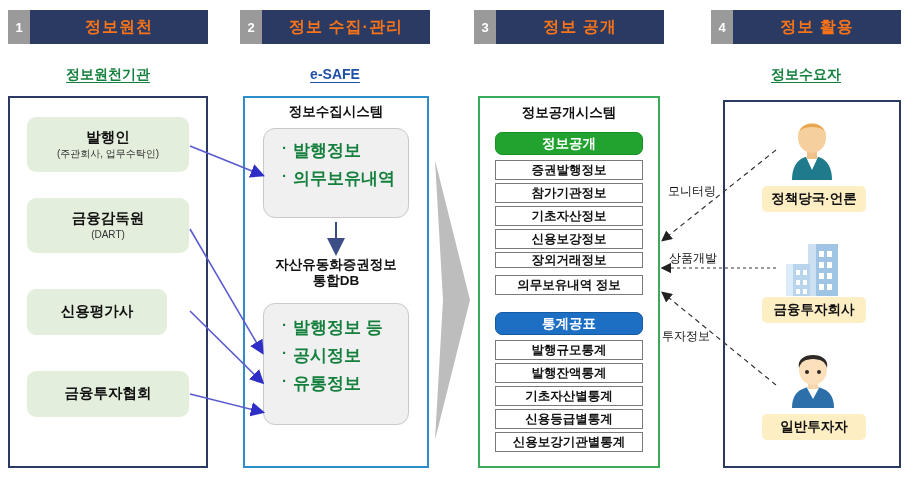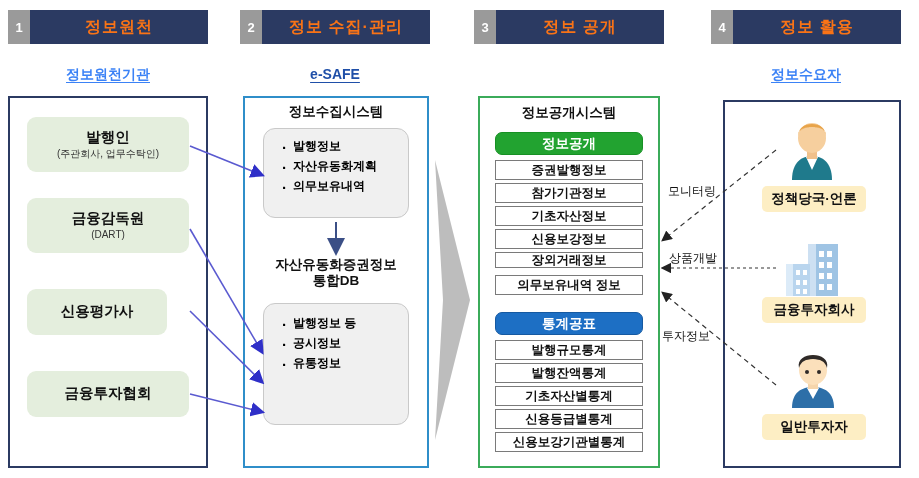--- a/index.html
+++ b/index.html
@@ -19,21 +19,21 @@
   }
   .hdr .ttl{
     flex:1;background:#2b3a62;color:#f97316;
     display:flex;align-items:center;justify-content:center;
     font-size:16px;font-weight:bold;letter-spacing:1px;
   }
 
   
   .subttl{
     position:absolute;text-align:center;font-size:14px;font-weight:bold;
-    color:#3b82f6;text-decoration:underline;text-underline-offset:3px;
+    color:#15803d;text-decoration:underline;text-underline-offset:3px;
   }
   .subttl.blue{color:#1f4fa8;}
   .subttl.green{color:#0f9c2f;}
 
   
   .panel{position:absolute;background:#ffffff;box-sizing:border-box;}
   .panel.navy{border:2px solid #2b3a62;}
   .panel.sky{border:2px solid #2f8ec9;}
   .panel.green{border:2px solid #3bab5a;}
 
@@ -52,21 +52,21 @@
     position:absolute;text-align:center;font-size:13.5px;font-weight:bold;
     color:#111;line-height:1.2;
   }
   .graybox{
     position:absolute;box-sizing:border-box;background:#f0f0f0;
     border:1px solid #c9c9c9;border-radius:12px;
     padding:8px 0 8px 18px;
   }
   .graybox ul{margin:0;padding:0;list-style:none;}
   .graybox li{
-    font-size:12px;font-weight:bold;color:#000000;line-height:1.65;
+    font-size:17px;font-weight:bold;color:#15803d;line-height:1.65;
     position:relative;padding-left:11px;
   }
   .graybox li:before{
     content:"·";position:absolute;left:0;top:-1px;font-size:15px;
   }
 
   
   .pill{
     position:absolute;box-sizing:border-box;border-radius:7px;
     display:flex;align-items:center;justify-content:center;
@@ -129,21 +129,20 @@
     <div class="ttl">정보 수집·관리</div>
   </div>
   <div class="subttl blue" style="left:240px;top:66px;width:190px;">e-SAFE</div>
 
   <div class="panel sky" style="left:243px;top:96px;width:186px;height:372px;"></div>
 
   <div class="boxlabel" style="left:243px;top:104px;width:186px;">정보수집시스템</div>
   <div class="graybox" style="left:263px;top:128px;width:146px;height:90px;">
     <ul>
       <li>발행정보</li>
-      <li>자산유동화계획</li>
       <li>의무보유내역</li>
     </ul>
   </div>
 
   <div class="boxlabel" style="left:243px;top:257px;width:186px;">
     <div>자산유동화증권정보</div>
     <div>통합DB</div>
   </div>
   <div class="graybox" style="left:263px;top:303px;width:146px;height:122px;padding-top:10px;">
     <ul>

